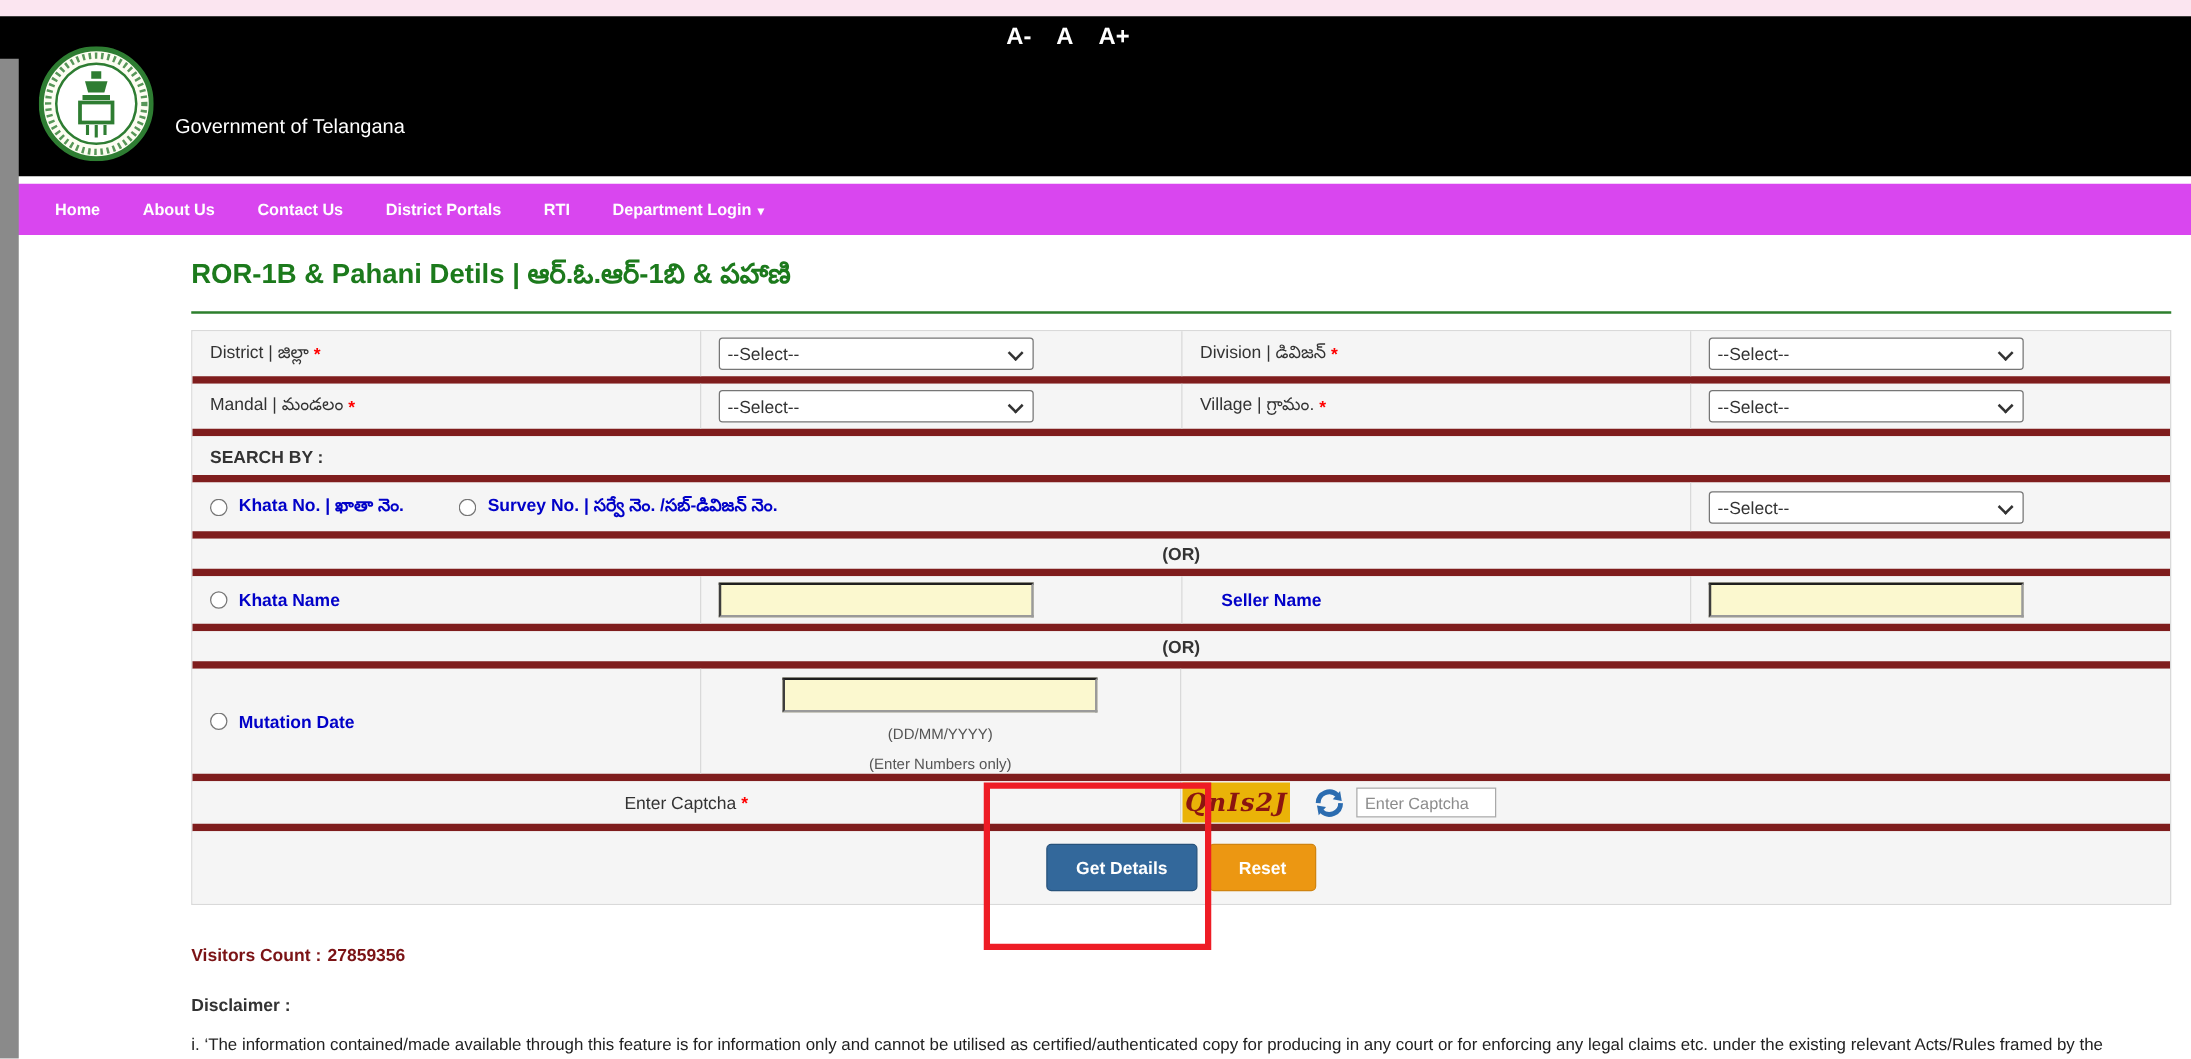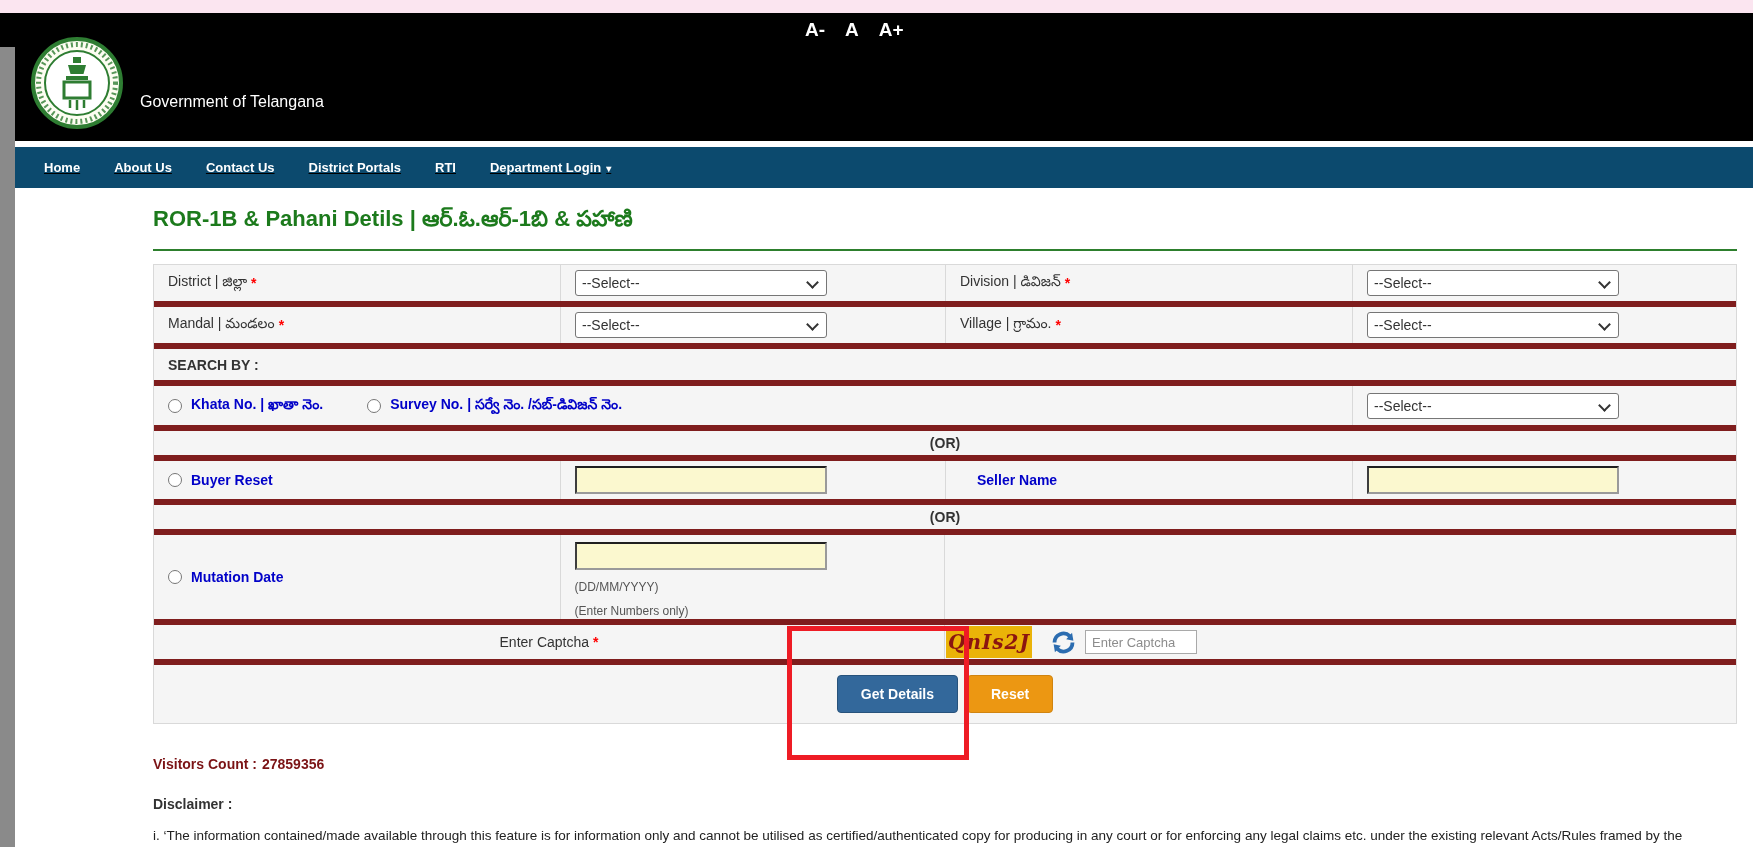--- a/index.html
+++ b/index.html
@@ -14,21 +14,21 @@
   .font-controls { position:absolute; left:805px; top:6px; display:flex; gap:20px; color:#fff; font-weight:bold; font-size:19px; }
   .font-controls span { cursor:pointer; }
   .logo-wrap { position:absolute; left:31px; top:24px; width:92px; height:92px; }
   .header-title { position:absolute; left:140px; top:40px; color:#fff; font-size:26px; font-weight:bold; letter-spacing:0.2px; }
   .header-subtitle { position:absolute; left:140px; top:80px; color:#fff; font-size:16px; font-weight:400; }
 
   
   .left-strip { position:absolute; left:0; top:47px; width:15px; height:800px; background:#8a8a8a; z-index:6; }
 
   
-  .nav { position:absolute; left:0; top:147px; width:100%; height:41px; background:#0c4a6e; display:flex; align-items:center; padding-left:27px;text-decoration:underline; }
+  .nav { position:absolute; left:0; top:147px; width:100%; height:41px; background:#d946ef; display:flex; align-items:center; padding-left:27px; }
   .nav-item { color:#fff; font-size:13px; font-weight:bold; padding:0 17px; cursor:pointer; white-space:nowrap; }
   .caret { font-size:10px; margin-left:5px; }
 
   
   .main { position:absolute; left:15px; top:188px; width:1738px; background:#fff; }
   .content { margin-left:138px; width:1600px; }
   .page-title { margin-top:18px; color:#1c7a1c; font-size:22px; font-weight:bold; }
   .green-rule { margin-top:12px; width:1584px; height:0; border-top:2px solid #2d7f2d; }
 
   
@@ -51,21 +51,21 @@
   .search-by { font-weight:bold; color:#333; }
 
   .radio { width:14px; height:14px; margin-right:9px; cursor:pointer; }
   .blue-label { color:#0101c8; font-weight:bold; font-size:14px; }
   .radio-group { display:flex; align-items:center; margin-right:44px; }
 
   .or-cell { justify-content:center; font-weight:bold; color:#333; }
 
   .yellow-input { width:252px; height:28px; background:#fbf8cf; border:2px solid; border-color:#1f1f1f #9a9a9a #9a9a9a #3d3d3d; font-size:14px; padding:0 6px; color:#333; font-family:inherit; }
 
-  .mutation-input-cell { flex-direction:column; align-items:flex-start; justify-content:flex-start; padding-top:7px; }
+  .mutation-input-cell { flex-direction:column; align-items:center; justify-content:flex-start; padding-top:7px; }
   .hint { font-size:12px; color:#555; margin-top:10px; }
 
   .captcha-label-cell { justify-content:center; }
   .captcha-cell { padding-left:1px; }
   .captcha-box { width:86px; height:32px; background:#eab308; color:#8b1510; font-family:"DejaVu Serif", serif; font-style:italic; font-weight:bold; font-size:20px; display:flex; align-items:center; justify-content:center; letter-spacing:1px; }
   .refresh-btn { margin-left:18px; background:none; border:none; cursor:pointer; display:flex; align-items:center; }
   .captcha-input { margin-left:8px; width:112px; height:24px; border:1px solid #a9a9a9; padding:0 6px; font-size:13px; color:#333; font-family:inherit; background:#fff; }
   .captcha-input::placeholder { color:#8c8c8c; }
 
   .buttons-cell { justify-content:center; gap:9px; }
@@ -184,21 +184,21 @@
 
         <div class="frow h30">
           <div class="fcell full last or-cell">
             <span>(OR)</span>
           </div>
         </div>
 
         <div class="frow h44">
           <div class="fcell c1">
             <input type="radio" name="searchby" class="radio" style="">
-            <span class="blue-label">Buyer Reset</span>
+            <span class="blue-label">Khata Name</span>
           </div>
           <div class="fcell c2">
             <input type="text" class="yellow-input" style="">
           </div>
           <div class="fcell c3" style="padding-left:31px;">
             <span class="blue-label">Seller Name</span>
           </div>
           <div class="fcell c4 last">
             <input type="text" class="yellow-input" style="">
           </div>

